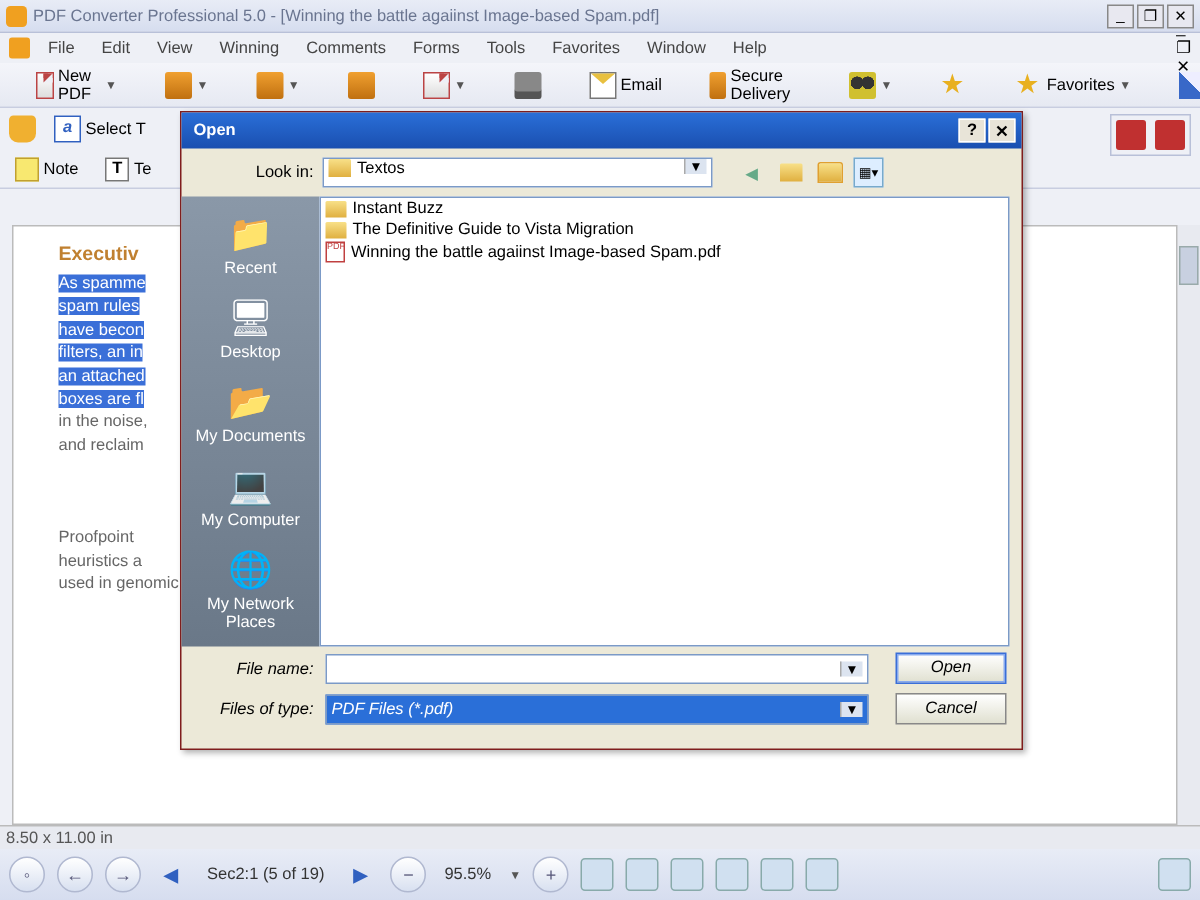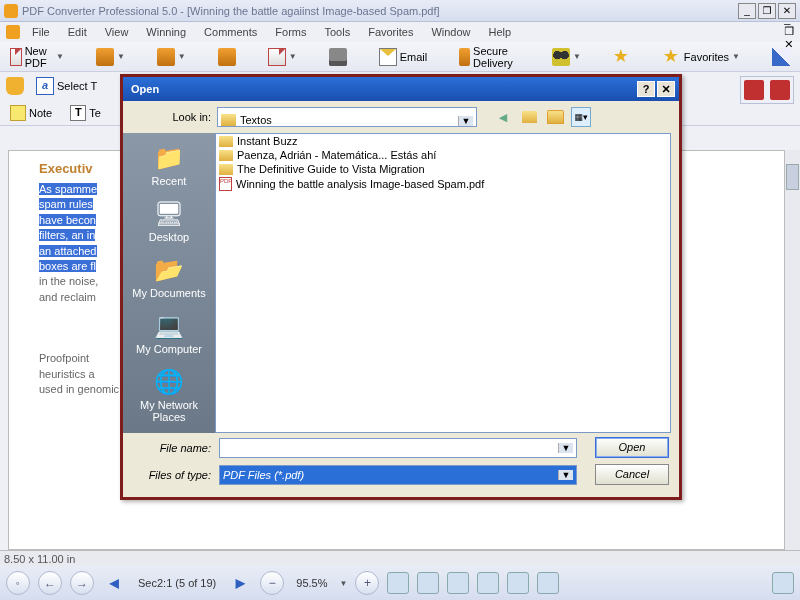--- a/index.html
+++ b/index.html
@@ -5,21 +5,21 @@
 * { box-sizing: border-box; margin: 0; padding: 0; font-family: Tahoma, sans-serif; font-size: 11px; }
 body { background: #eef0f6; width: 800px; height: 600px; overflow: hidden; position: relative; }
 .titlebar { background: linear-gradient(#e8ecf6,#d6ddef); height: 22px; display: flex; align-items: center; padding: 0 4px; border-bottom: 1px solid #b8c0d8; }
 .titlebar .icon { width: 14px; height: 14px; background: #f0a020; border-radius: 3px; margin-right: 4px; }
 .titlebar .title { color: #6a7590; flex: 1; }
 .titlebar .winbtns { display: flex; gap: 2px; }
 .titlebar .winbtn { width: 18px; height: 16px; border: 1px solid #888; background: #e8e8f0; display: flex; align-items: center; justify-content: center; font-size: 10px; }
 .menubar { height: 20px; display: flex; align-items: center; padding: 0 6px; gap: 2px; background: #eef0f6; }
 .menubar .mi { padding: 2px 8px; color: #444; }
 .menubar .mi.app { width: 14px; height: 14px; background: #f0a020; border-radius: 2px; padding: 0; margin-right: 2px; }
-.toolbar { height: 30px; display: flex; align-items: center; padding: 2px 6px; gap: 24px; background: linear-gradient(#f4f5fa,#e6e9f2); border-bottom: 1px solid #c8cde0; }
+.toolbar { height: 30px; display: flex; align-items: center; padding: 2px 20px; gap: 24px; background: linear-gradient(#f4f5fa,#e6e9f2); border-bottom: 1px solid #c8cde0; }
 .tbtn { display: flex; align-items: center; gap: 3px; padding: 2px 4px; }
 .ticon { width: 18px; height: 18px; display: inline-block; }
 .ticon.pdf { background: linear-gradient(#fff,#ddd); border: 1px solid #b44; position: relative; }
 .ticon.pdf::after { content: ""; position: absolute; right: 0; top: 0; border: 3px solid; border-color: #b44 #eef0f6 #eef0f6 #b44; }
 .ticon.box { background: linear-gradient(#f0a030,#c07010); border-radius: 2px; }
 .ticon.printer { background: #888; border-radius: 2px; box-shadow: inset 0 -5px 0 #555; }
 .ticon.mail { background: #fff; border: 1px solid #777; position: relative; }
 .ticon.mail::after { content: ""; position: absolute; left: 0; right: 0; top: 0; border-top: 7px solid #e8c040; border-left: 8px solid transparent; border-right: 8px solid transparent; }
 .ticon.binoc { background: radial-gradient(circle at 30% 40%, #333 25%, transparent 26%), radial-gradient(circle at 70% 40%, #333 25%, transparent 26%), #d0c030; border-radius: 2px; }
 .ticon.star { color: #e8b020; font-size: 18px; line-height: 16px; }
@@ -42,27 +42,27 @@
 .scrollv { position: absolute; right: 0; top: 150px; bottom: 50px; width: 16px; background: #e8eaf0; border-left: 1px solid #bbb; }
 .scrollv .thumb { position: absolute; top: 14px; left: 1px; right: 1px; height: 26px; background: #c8d0e0; border: 1px solid #9aa; }
 .scrollh { position: absolute; left: 0; right: 0; bottom: 34px; height: 16px; background: #e8eaf0; border-top: 1px solid #bbb; display: flex; align-items: center; padding: 0 4px; gap: 6px; font-size: 10px; color: #555; }
 .bottombar { position: absolute; left: 0; right: 0; bottom: 0; height: 34px; background: linear-gradient(#e8ecf6,#d6ddef); display: flex; align-items: center; padding: 0 6px; gap: 8px; }
 .navbtn { width: 24px; height: 24px; border: 1px solid #b0b8d0; border-radius: 12px; background: linear-gradient(#fff,#d8e0f0); display: flex; align-items: center; justify-content: center; font-size: 12px; color: #557; }
 .navbtn.sq { border-radius: 3px; }
 .navbtn.blue { color: #3060c0; font-weight: bold; }
 .pginfo { padding: 0 4px; color: #333; }
 .bbicon { width: 22px; height: 22px; border: 1px solid #8aa; background: #d0e0f0; }
 
-.dialog { position: absolute; left: 120px; top: 74px; width: 562px; height: 426px; background: #ece9d8; border: 3px solid #7f1d1d; box-shadow: 2px 2px 4px rgba(0,0,0,0.3); z-index: 100; }
+.dialog { position: absolute; left: 120px; top: 74px; width: 562px; height: 426px; background: #ece9d8; border: 1px solid #7f1d1d; box-shadow: 2px 2px 4px rgba(0,0,0,0.3); z-index: 100; }
 .dtitle { height: 24px; background: linear-gradient(#2a6fd8,#1a4fb0); color: #fff; display: flex; align-items: center; padding: 0 4px; font-weight: bold; }
 .dtitle .t { flex: 1; padding-left: 4px; }
 .dtitle .dbtn { width: 18px; height: 16px; background: #e8e4d8; border: 1px solid #fff; color: #000; display: flex; align-items: center; justify-content: center; margin-left: 2px; font-size: 11px; }
 .drow { display: flex; align-items: center; padding: 6px 10px; gap: 6px; }
 .drow label { width: 78px; text-align: right; }
-.dcombo { flex: 0 0 260px; height: 20px; border: 1px solid #7b9ac7; background: #fff; display: flex; align-items: flex-end; padding: 0 3px; gap: 4px; }
+.dcombo { flex: 0 0 260px; height: 20px; border: 1px solid #7b9ac7; background: #fff; display: flex; align-items: flex-start; padding: 0 3px; gap: 4px; }
 .dcombo .dd { margin-left: auto; width: 15px; background: #dce4f0; border-left: 1px solid #aaa; text-align: center; font-size: 9px; }
 .foldicon { width: 15px; height: 12px; background: linear-gradient(#f8e088,#e0b040); border-radius: 1px 1px 0 0; }
 .dnavicons { display: flex; gap: 6px; margin-left: 10px; }
 .dnavicons .ni { width: 20px; height: 20px; display: flex; align-items: center; justify-content: center; }
 .dbody { display: flex; height: 300px; }
 .dplaces { width: 92px; background: linear-gradient(#8a98a8,#6a7888); display: flex; flex-direction: column; align-items: center; padding-top: 6px; gap: 4px; }
 .dplace { text-align: center; color: #fff; font-size: 10px; padding: 4px 0; width: 100%; }
 .dplace .pi { width: 34px; height: 30px; margin: 0 auto 2px; display: flex; align-items: center; justify-content: center; font-size: 24px; }
 .dfiles { flex: 1; background: #fff; border: 1px solid #7b9ac7; margin-right: 8px; overflow: auto; }
 .dfiles .fi { display: flex; align-items: center; gap: 4px; padding: 1px 3px; }
@@ -270,29 +270,25 @@
       <div class="dplace"><div class="pi">💻</div><span>My Computer</span></div>
       <div class="dplace"><div class="pi">🌐</div><span>My Network Places</span></div>
     </div>
     <div class="dfiles">
       <div class="fi">
           <span class="foldicon"></span>
           <span>Instant Buzz</span>
         </div>
       <div class="fi">
           <span class="foldicon"></span>
-          <span>Paenza, Adrián - Matemática... Estás ahí</span>
-        </div>
-      <div class="fi">
-          <span class="foldicon"></span>
           <span>The Definitive Guide to Vista Migration</span>
         </div>
       <div class="fi pdf">
           <span class="pdficon">PDF</span>
-          <span>Winning the battle analysis Image-based Spam.pdf</span>
+          <span>Winning the battle agaiinst Image-based Spam.pdf</span>
         </div>
     </div>
   </div>
   <div class="dbottom">
     <div class="dbrow">
       <label>File name:</label>
       <div class="dinput">
           <span></span>
           <span class="dd">▼</span>
         </div>

